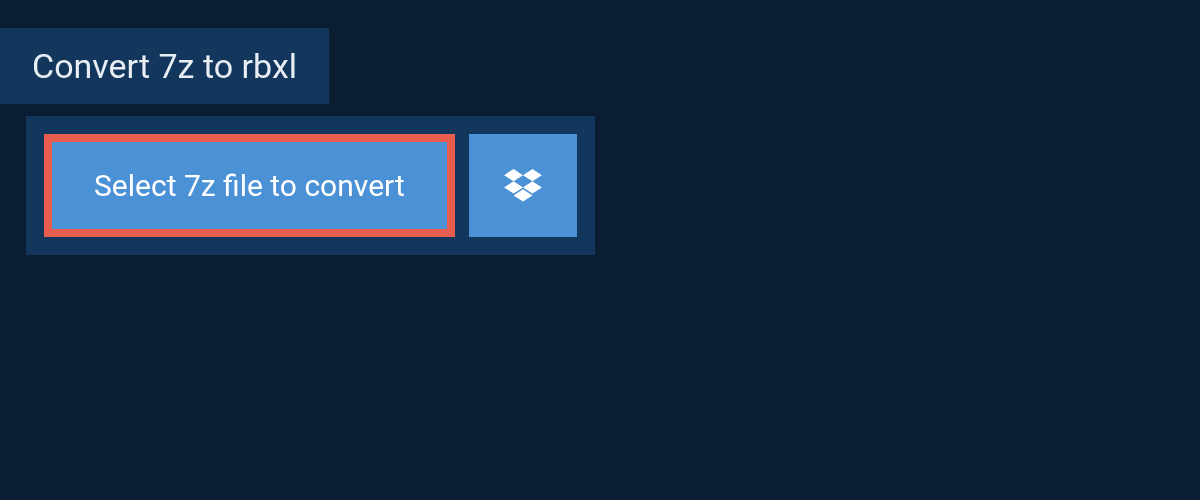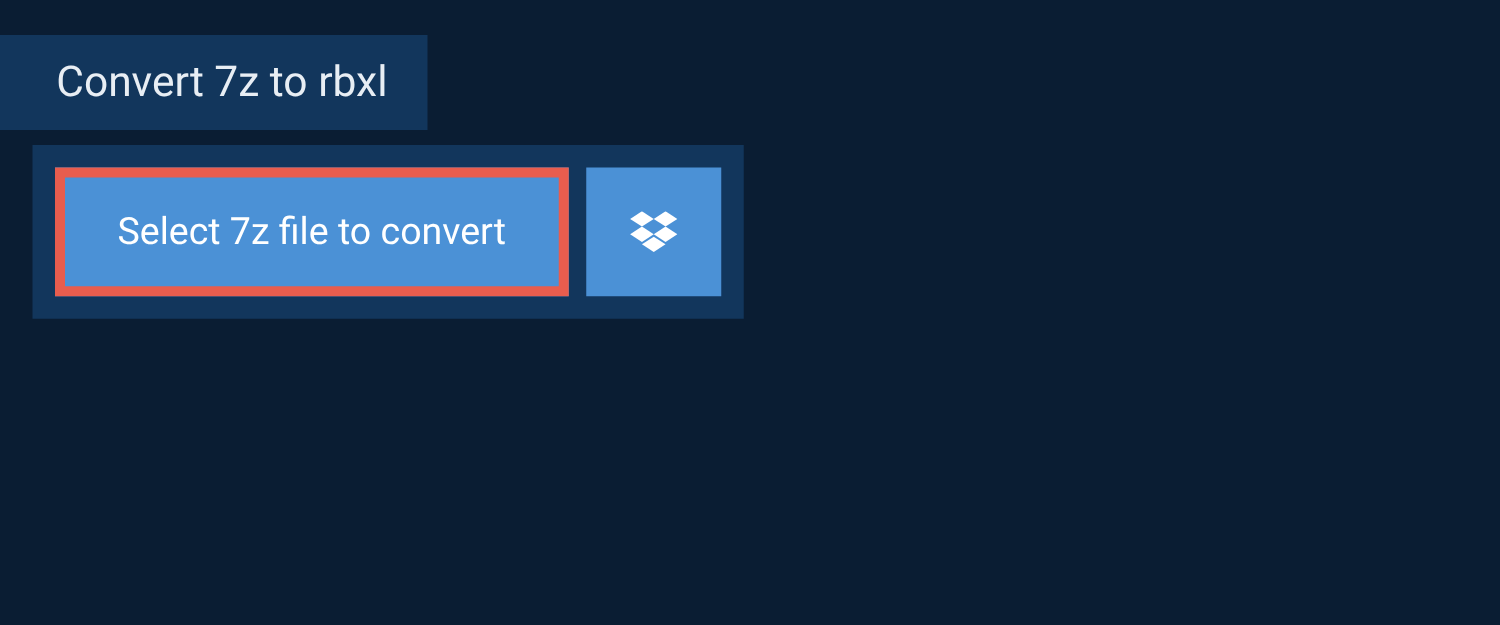--- a/index.html
+++ b/index.html
@@ -18,21 +18,20 @@
       display: inline-block;
       background: #12365c;
       padding: 18px 32px;
       margin-top: 28px;
       margin-left: 0;
     }
     .tab-title {
       color: #e8eef4;
       font-size: 34px;
       font-weight: 400;
-      margin-left: 13px;
     }
     .upload-panel {
       background: #12365c;
       padding: 18px;
       margin-top: 12px;
       display: flex;
       gap: 14px;
       align-items: stretch;
       width: fit-content;
       margin-left: 26px;

